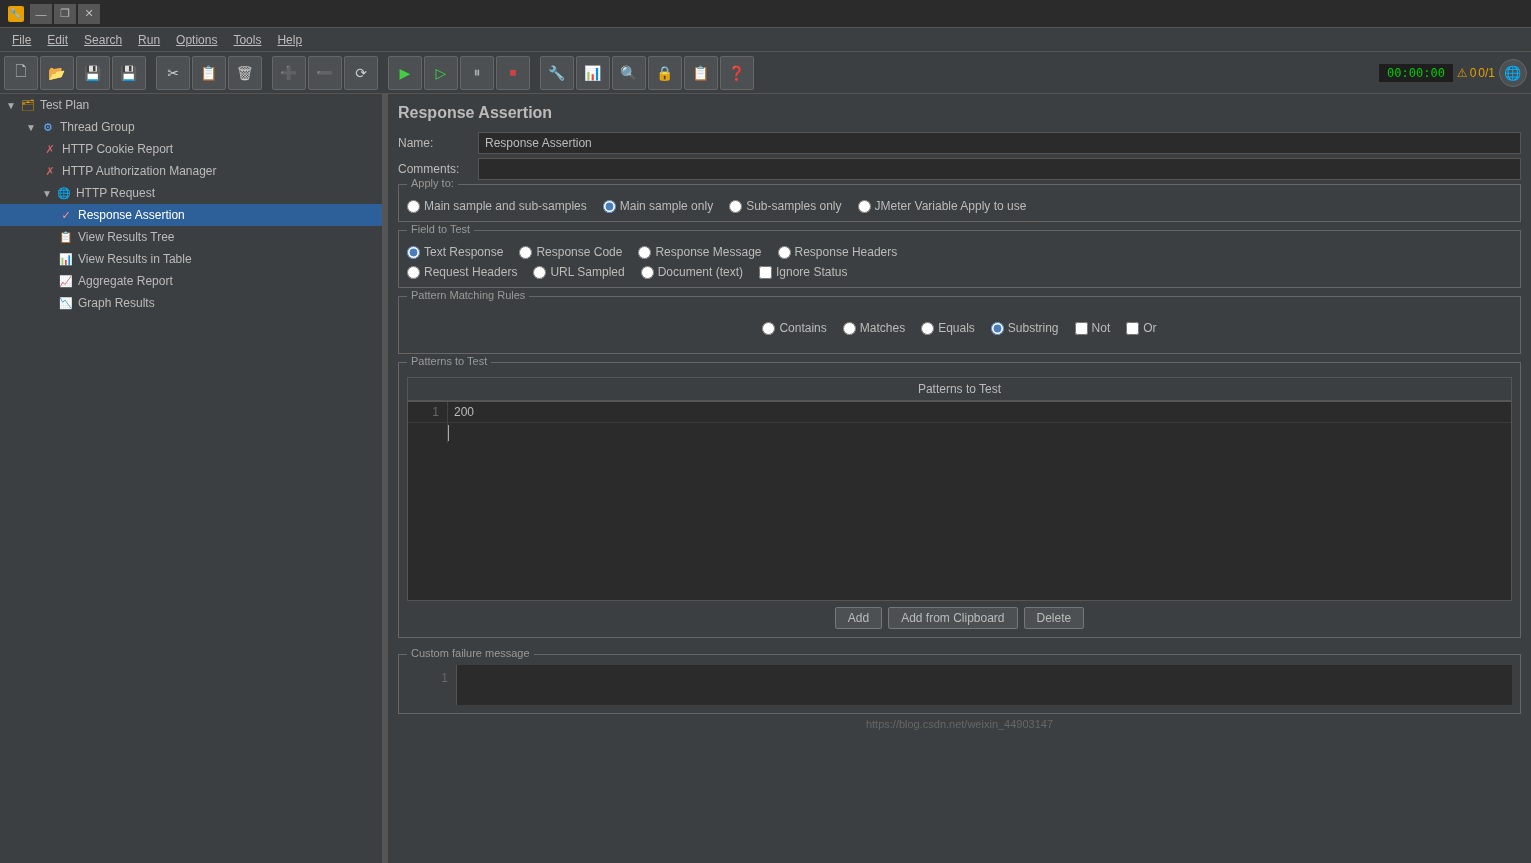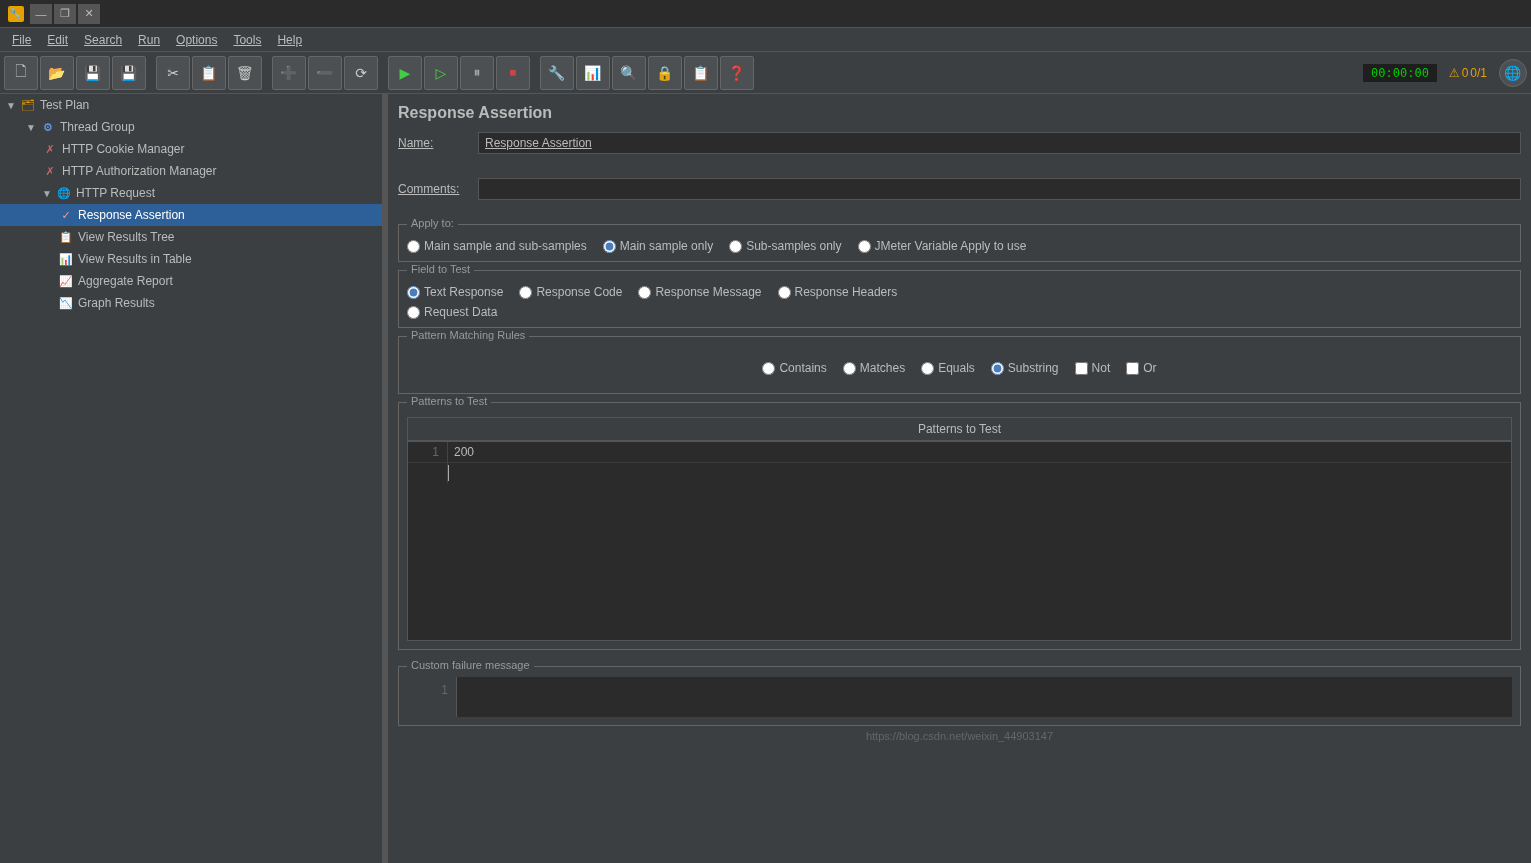--- a/index.html
+++ b/index.html
@@ -40,21 +40,21 @@
       padding: 0 4px;
       border-bottom: 1px solid #555;
       gap: 2px;
     }
     .toolbar-btn {
       width: 34px; height: 34px; background: #4c5052; border: 1px solid #666;
       color: #ccc; cursor: pointer; display: flex; align-items: center; justify-content: center;
       font-size: 14px; border-radius: 2px;
     }
     .toolbar-separator { width: 6px; }
-    .toolbar-right { margin-left: auto; display: flex; align-items: center; gap: 12px; }
+    .toolbar-right { margin-left: auto; display: flex; align-items: center; gap: 4px; }
     .timer-display { background: #1e1e1e; color: #00cc00; padding: 2px 8px; font-size: 12px; font-family: monospace; }
     .warning-badge { background: #3c3f41; color: #e8a000; font-size: 11px; display: flex; align-items: center; gap: 2px; }
     .globe-btn { width: 28px; height: 28px; background: #4c5052; border: 1px solid #666; color: #ccc; display: flex; align-items: center; justify-content: center; cursor: pointer; border-radius: 50%; font-size: 14px; }
 
     
     .main-layout { display: flex; height: calc(863px - 94px); }
 
     
     .sidebar {
       width: 383px;
@@ -85,22 +85,21 @@
     .panel-title {
       font-size: 16px;
       font-weight: bold;
       color: #bbbbbb;
       margin-bottom: 10px;
     }
 
     .form-row {
       display: flex;
       align-items: center;
-      margin-bottom: 24px;
-      text-decoration: underline;
+      margin-bottom: 4px;
     }
     .form-label { color: #bbbbbb; width: 80px; font-size: 12px; }
     .form-input {
       flex: 1;
       background: #2b2b2b;
       border: 1px solid #555;
       color: #bbbbbb;
       padding: 2px 6px;
       font-size: 12px;
       height: 22px;
@@ -240,21 +239,21 @@
     <div class="tree-item">
       <span style="display:inline-block; width:16px;"></span>
       <span style="color:#aaa; font-size:10px;">▼</span>
       <span class="item-icon icon-thread">⚙</span>
       <span>Thread Group</span>
     </div>
 
     <div class="tree-item">
       <span style="display:inline-block; width:32px;"></span>
       <span class="item-icon" style="color:#cc6666;">✗</span>
-      <span>HTTP Cookie Manager</span>
+      <span>HTTP Cookie Report</span>
     </div>
 
     <div class="tree-item">
       <span style="display:inline-block; width:32px;"></span>
       <span class="item-icon" style="color:#cc6666;">✗</span>
       <span>HTTP Authorization Manager</span>
     </div>
 
     <div class="tree-item">
       <span style="display:inline-block; width:32px;"></span>
@@ -350,27 +349,39 @@
           <label class="radio-item">
             <input type="radio" name="fieldTest" style="">
             <span>Response Message</span>
           </label>
           <label class="radio-item">
             <input type="radio" name="fieldTest" style="">
             <span>Response Headers</span>
           </label>
         </div>
 
-
         <div class="radio-group" style="margin-top:6px;">
           <label class="radio-item">
             <input type="radio" name="fieldTest" style="">
-            <span>Request Data</span>
-          </label>
-        </div>
+            <span>Request Headers</span>
+          </label>
+          <label class="radio-item">
+            <input type="radio" name="fieldTest" style="">
+            <span>URL Sampled</span>
+          </label>
+          <label class="radio-item">
+            <input type="radio" name="fieldTest" style="">
+            <span>Document (text)</span>
+          </label>
+          <label class="radio-item">
+            <input type="checkbox" style="">
+            <span>Ignore Status</span>
+          </label>
+        </div>
+
       </div>
     </div>
 
     <div class="section-box">
       <span class="section-legend">Pattern Matching Rules</span>
       <div class="section-content">
         <div class="pattern-rules">
           <label class="radio-item">
             <input type="radio" name="patternRule" style="">
             <span>Contains</span>
@@ -413,20 +424,25 @@
             <div class="pattern-line-num">1</div>
             <div class="pattern-value">200</div>
           </div>
 
           <div style="display:flex; background:#2b2b2b; border-top: 1px solid #3a3a3a;">
             <div class="pattern-line-num"></div>
             <div style="flex:1; height: 16px; border-left: 1px solid #aaa; margin: 2px 0;"></div>
           </div>
         </div>
 
+        <div style="display:flex; gap:6px; margin-top: 6px; justify-content: center;">
+          <button class="btn">Add</button>
+          <button class="btn">Add from Clipboard</button>
+          <button class="btn">Delete</button>
+        </div>
       </div>
     </div>
 
     <div class="failure-section">
       <span class="failure-legend">Custom failure message</span>
       <div class="failure-content">
         <div class="failure-line-col">1</div>
         <div class="failure-input-area" contenteditable="true" style=""></div>
       </div>
     </div>

